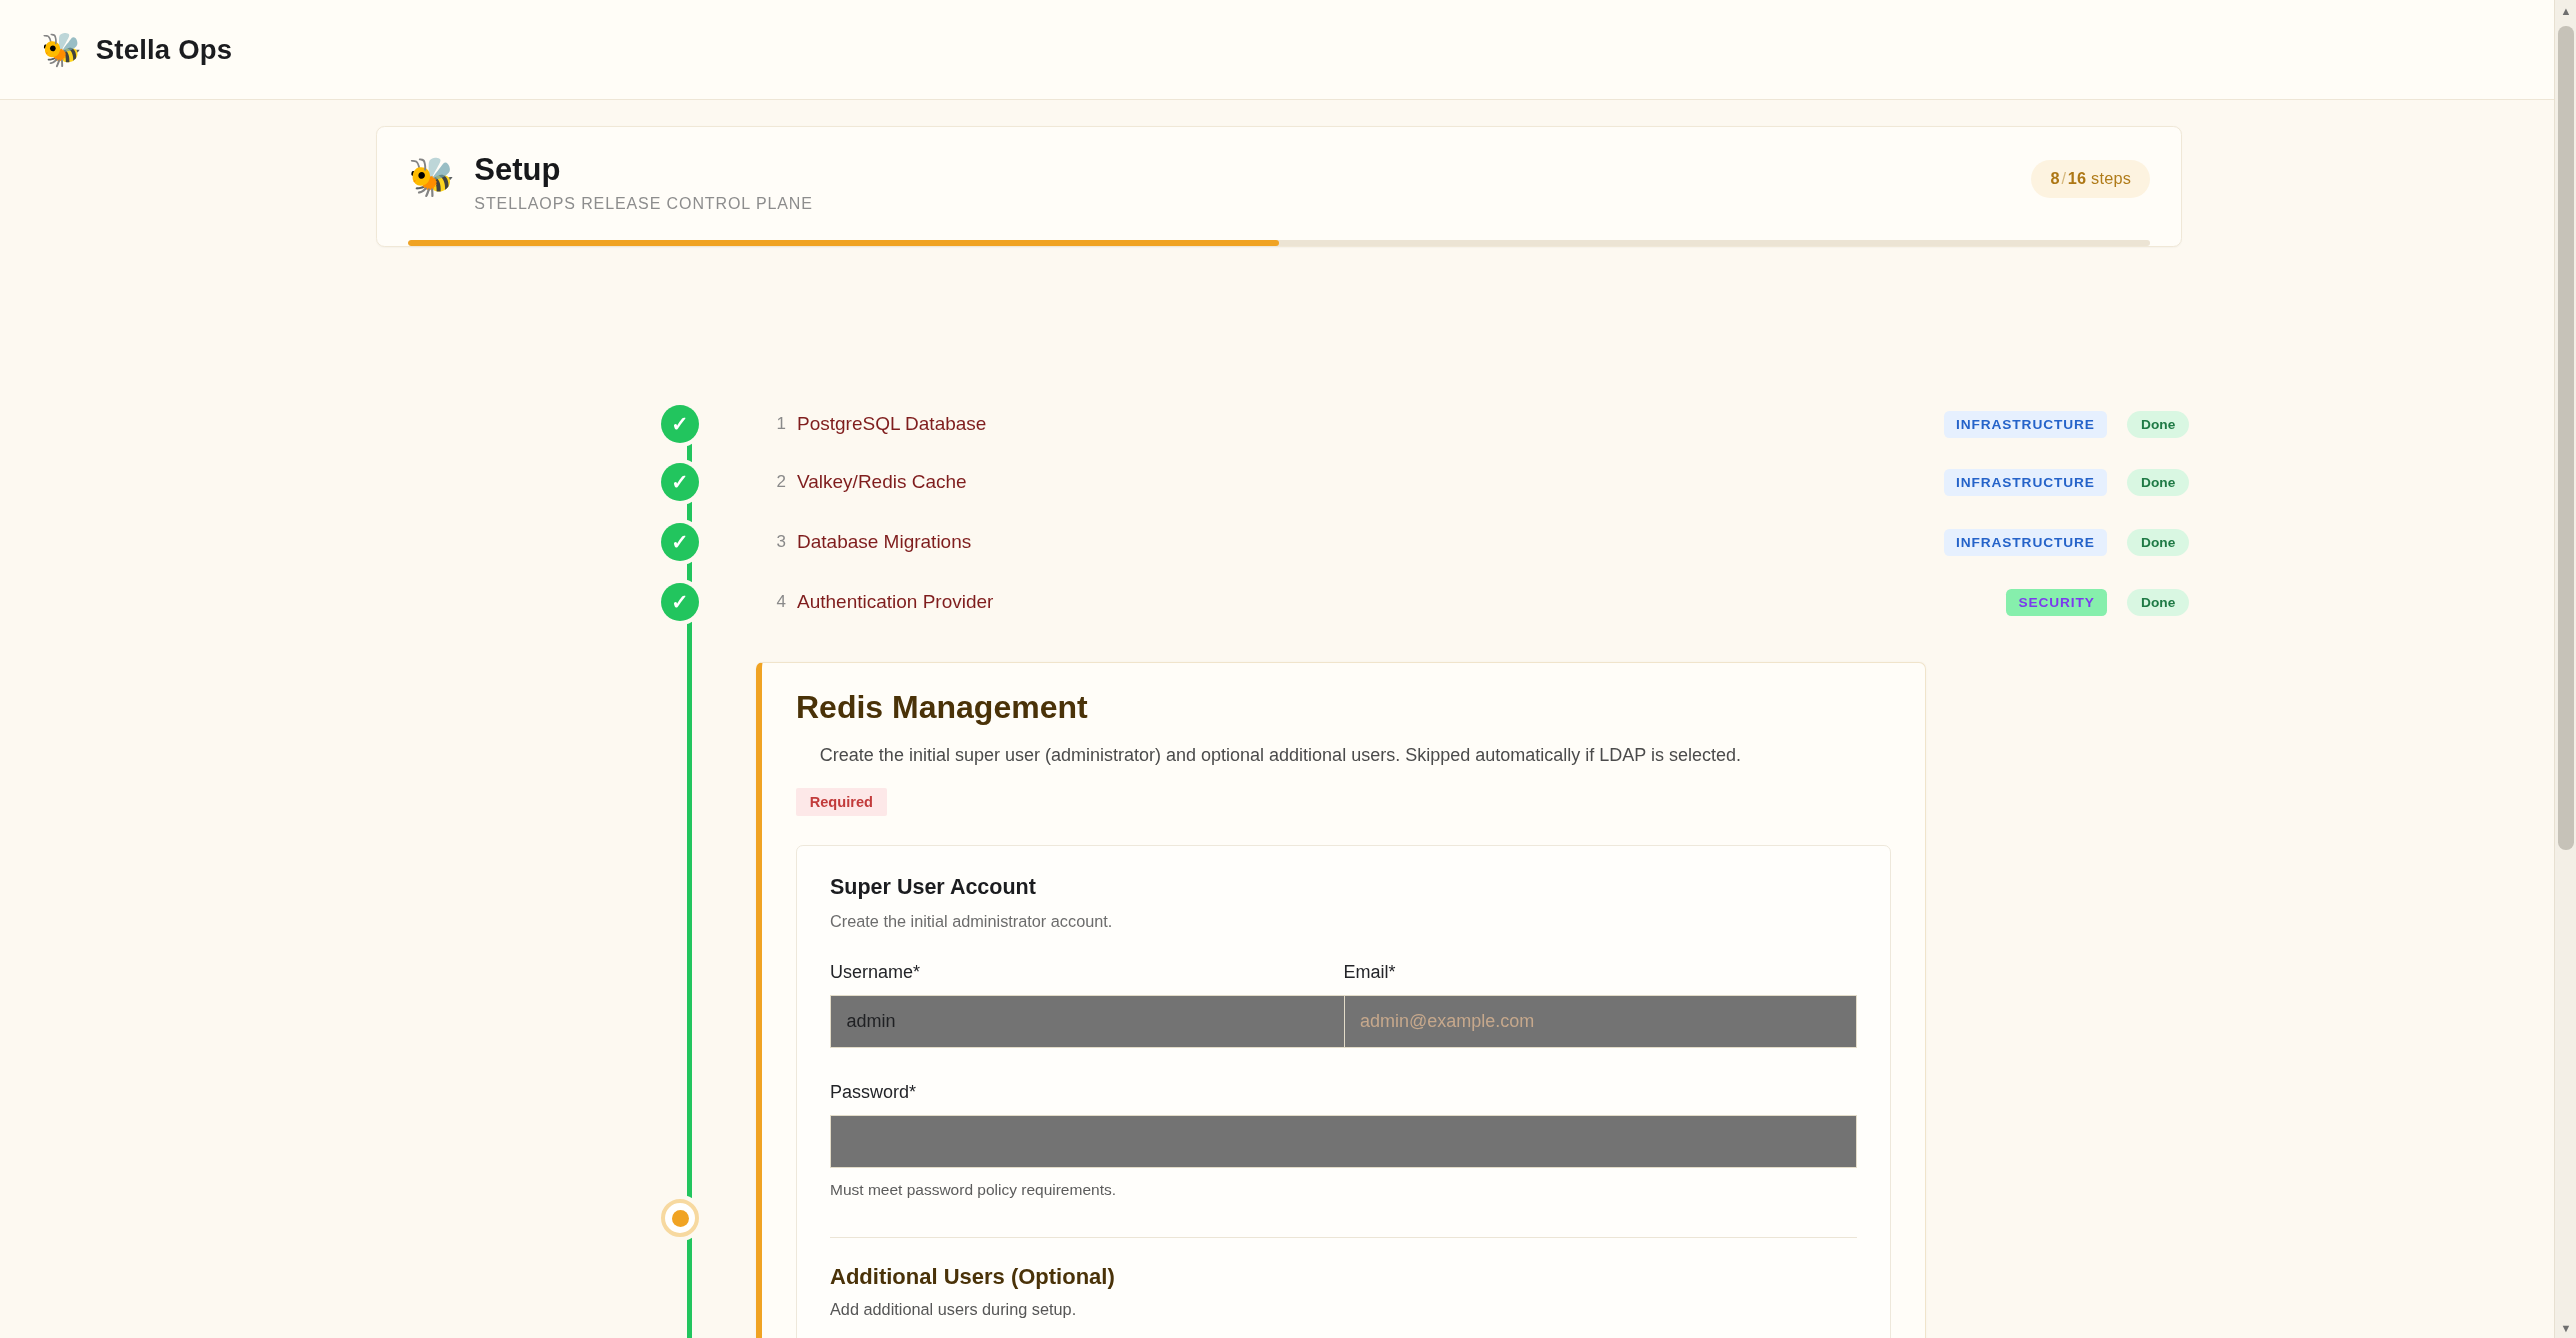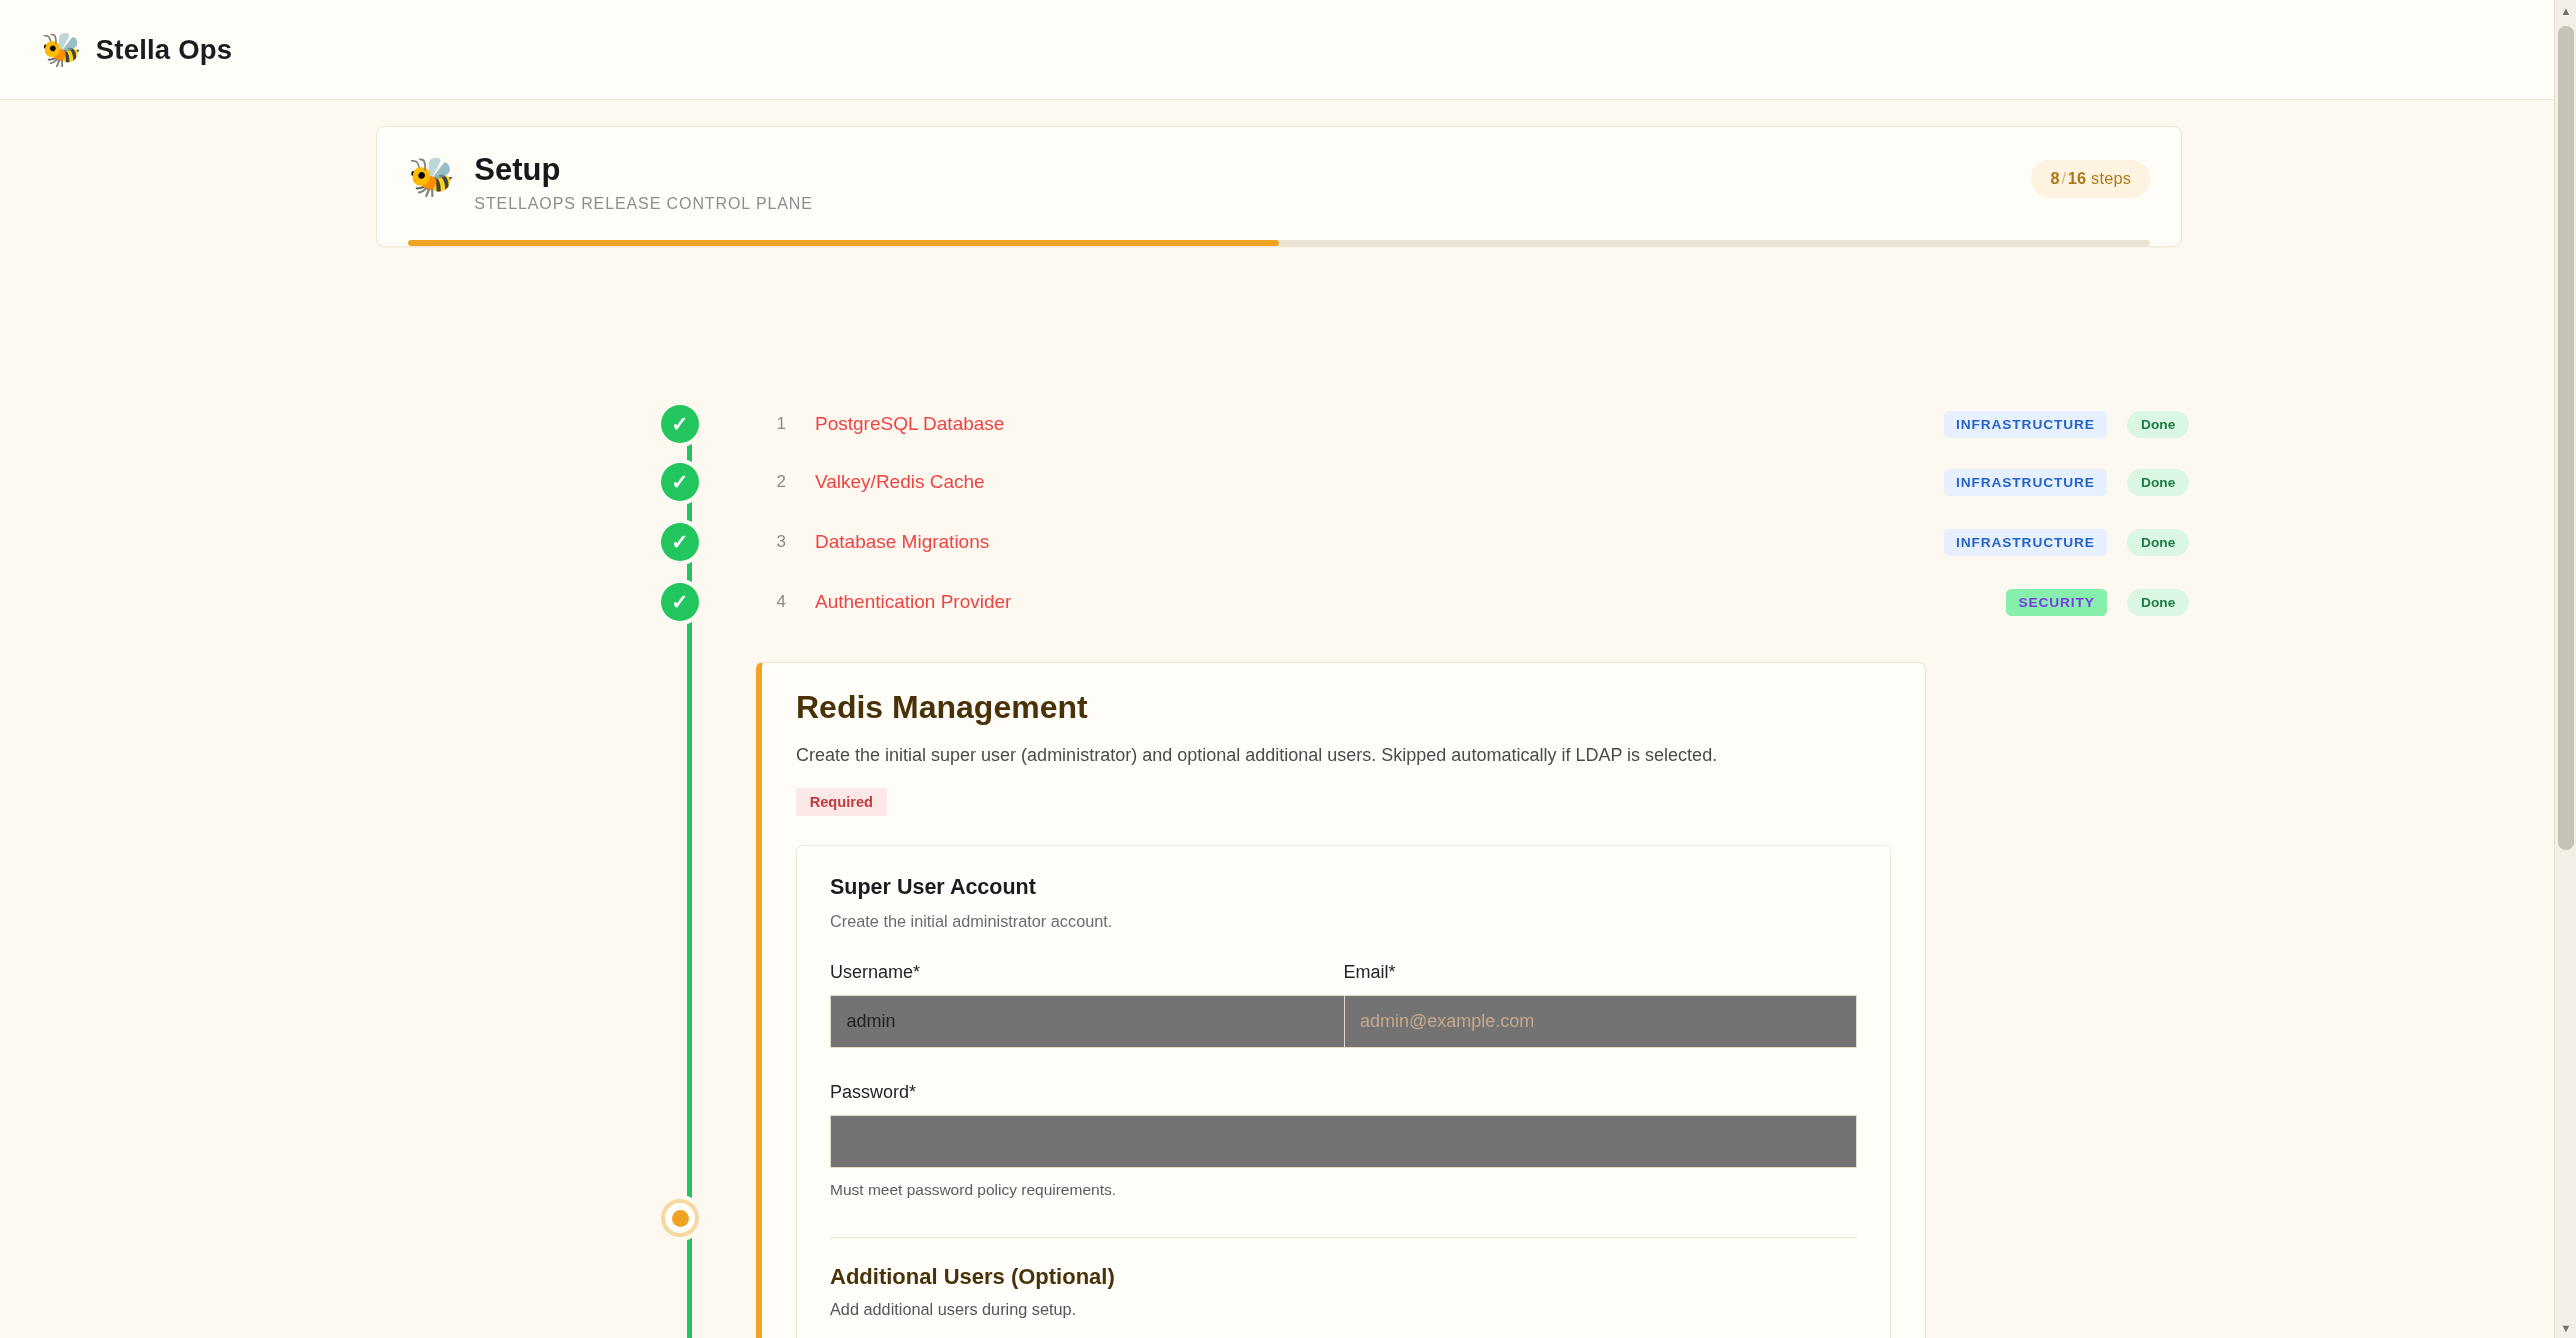--- a/index.html
+++ b/index.html
@@ -91,21 +91,21 @@
   }
   .node {
     width: 38px; height: 38px; border-radius: 50%;
     background: #22c55e; color: #fff;
     display: flex; align-items: center; justify-content: center;
     font-size: 20.6px; font-weight: bold;
     box-shadow: 0 0 0 4.3px #fdf9f1;
     flex: none; z-index: 2;
   }
   .step-index { width: 48px; text-align: right; margin-left: 39px; font-size: 17px; color: #8a8a8a; }
-  .step-label { margin-left: 29px; font-size: 19px; color: #ef4444; }
+  .step-label { margin-left: 11px; font-size: 19px; color: #7f1d1d; }
   .step-right { margin-left: auto; display: flex; align-items: center; gap: 20.6px; }
   .tag {
     font-size: 13.7px; letter-spacing: 0.9px; font-weight: bold;
     padding: 6px 12px; border-radius: 5.2px; margin-left: 17px;
   }
   .tag.infrastructure { background: #e6f0fe; color: #2563c9; }
   .tag.security { background: #86efac; color: #7c3aed; }
   .badge-done {
     background: #d9f7e2; color: #1f7a45;
     font-size: 13.7px; font-weight: bold;
@@ -124,20 +124,21 @@
     border-left: 6px solid #f0a323;
     border-radius: 6.9px;
     box-shadow: 0 0.9px 2.6px rgba(0,0,0,0.04);
     padding: 26px 34px 0 34px;
     overflow: hidden;
   }
   .active-title { font-size: 32px; font-weight: bold; color: #4a3208; }
   .active-desc {
     margin-top: 15.5px; font-size: 18px; line-height: 1.5; color: #4b4b4b;
     max-width: 945px;
+    text-align: right;
   }
   .req-badge {
     display: inline-block; margin-top: 19px;
     background: #fde8e8; color: #c23b3b;
     font-size: 14.6px; font-weight: bold;
     padding: 6px 13.7px; border-radius: 2px;
   }
 
   .panel {
     margin-top: 29px;

